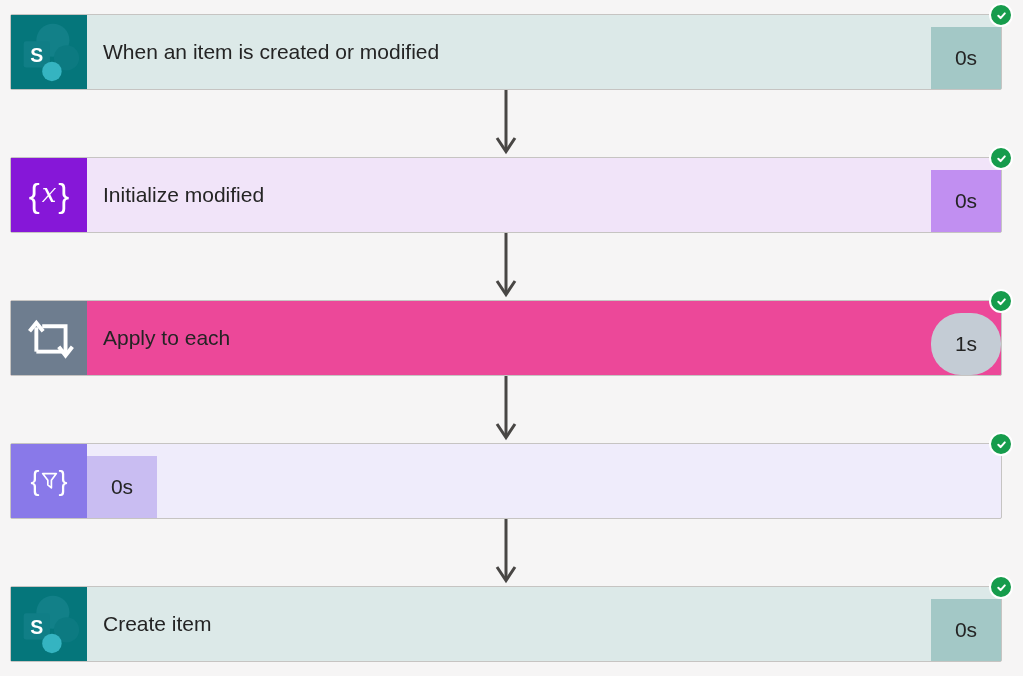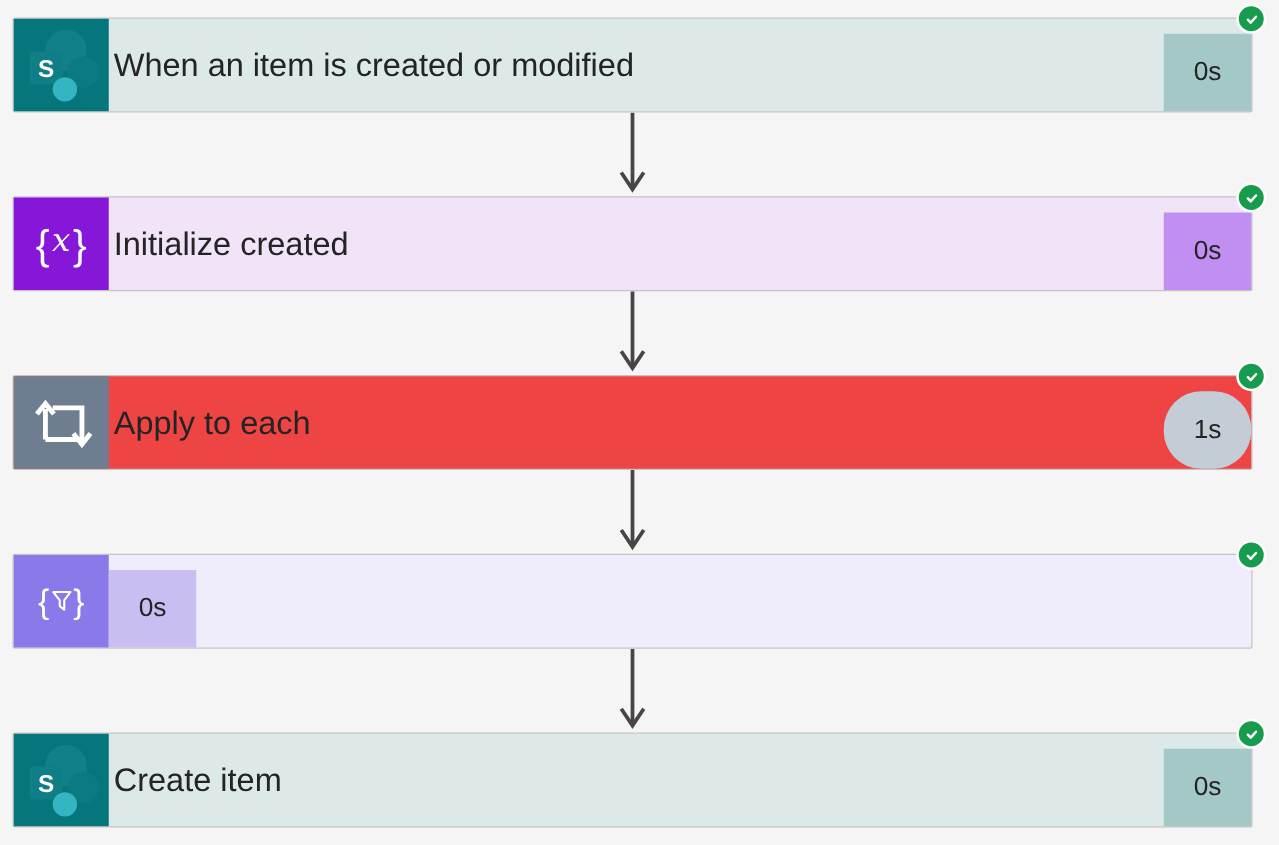--- a/index.html
+++ b/index.html
@@ -1,26 +1,26 @@
 <!DOCTYPE html>
 <html><head>
 <meta charset="utf-8">
 <style>
   html,body{margin:0;padding:0;background:#f6f5f5;font-family:"Liberation Sans",sans-serif;}
   .canvas{position:relative;width:1023px;height:676px;background:#f6f5f5;box-sizing:border-box;padding:14px 0 0 10px;overflow:hidden;}
   .card{position:relative;width:992px;height:76px;display:flex;align-items:stretch;border:1px solid #c6c4c2;border-radius:2px;box-sizing:border-box;}
   .icon-box{flex:0 0 76px;display:flex;align-items:center;justify-content:center;overflow:hidden;}
-  .label{flex:1;display:flex;align-items:center;padding-left:4px;font-size:26px;color:#242424;white-space:nowrap;}
+  .label{flex:1;display:flex;align-items:center;padding-left:16px;font-size:21px;color:#242424;white-space:nowrap;}
   .badge{flex:0 0 70px;display:flex;align-items:center;justify-content:center;font-size:21px;color:#242424;margin-top:12px;}
   .status{position:absolute;top:-12px;right:-12px;width:20px;height:20px;border-radius:50%;background:#169c4c;border:2px solid #ffffff;display:flex;align-items:center;justify-content:center;z-index:2;}
   .connector{width:992px;height:67px;display:flex;justify-content:center;align-items:flex-start;}
   
   .t-teal{background:#dce9e8;}   .t-teal  .icon-box{background:#05767b;} .t-teal  .badge{background:#a3c8c6;}
   .t-purple{background:#f1e4f9;} .t-purple .icon-box{background:#8617d8;} .t-purple .badge{background:#c18ff1;}
-  .t-gray{background:#ef4444;}   .t-gray  .icon-box{background:#6e7d8f;} .t-gray  .badge{background:#c4ccd5;border-radius:30px;}
+  .t-gray{background:#ec4899;}   .t-gray  .icon-box{background:#6e7d8f;} .t-gray  .badge{background:#c4ccd5;border-radius:30px;}
   .t-violet{background:#efecfb;} .t-violet .icon-box{background:#8979e9;} .t-violet .badge{background:#c9bdf2;}
   
   .var-glyph{color:#fff;display:flex;align-items:center;line-height:1;}
   .var-glyph .brace{font-size:33px;font-weight:400;}
   .var-glyph .vx{font-family:"DejaVu Serif",serif;font-style:italic;font-size:26px;margin:0 2px 4px 2px;}
   .sel-glyph{color:#fff;display:flex;align-items:center;line-height:1;}
   .sel-glyph .brace{font-size:27px;font-weight:400;}
   .sel-glyph svg{margin:0 1px;}
 </style>
 </head>
@@ -55,21 +55,21 @@
   </div>
 
   <div class="card t-purple">
     <div class="icon-box">
       <span class="var-glyph">
         <span class="brace">{</span>
         <span class="vx">x</span>
         <span class="brace">}</span>
       </span>
     </div>
-    <div class="label">Initialize created</div>
+    <div class="label">Initialize modified</div>
     <div class="badge">0s</div>
     <div class="status">
       <svg width="11" height="11" viewBox="0 0 12 12">
           <path d="M2.5 6.3 L5 8.8 L9.6 3.7" stroke="#fff" stroke-width="2.2" fill="none" stroke-linecap="round" stroke-linejoin="round"></path>
         </svg>
     </div>
   </div>
 
   <div class="connector">
     <svg width="28" height="67" viewBox="0 0 28 67">

